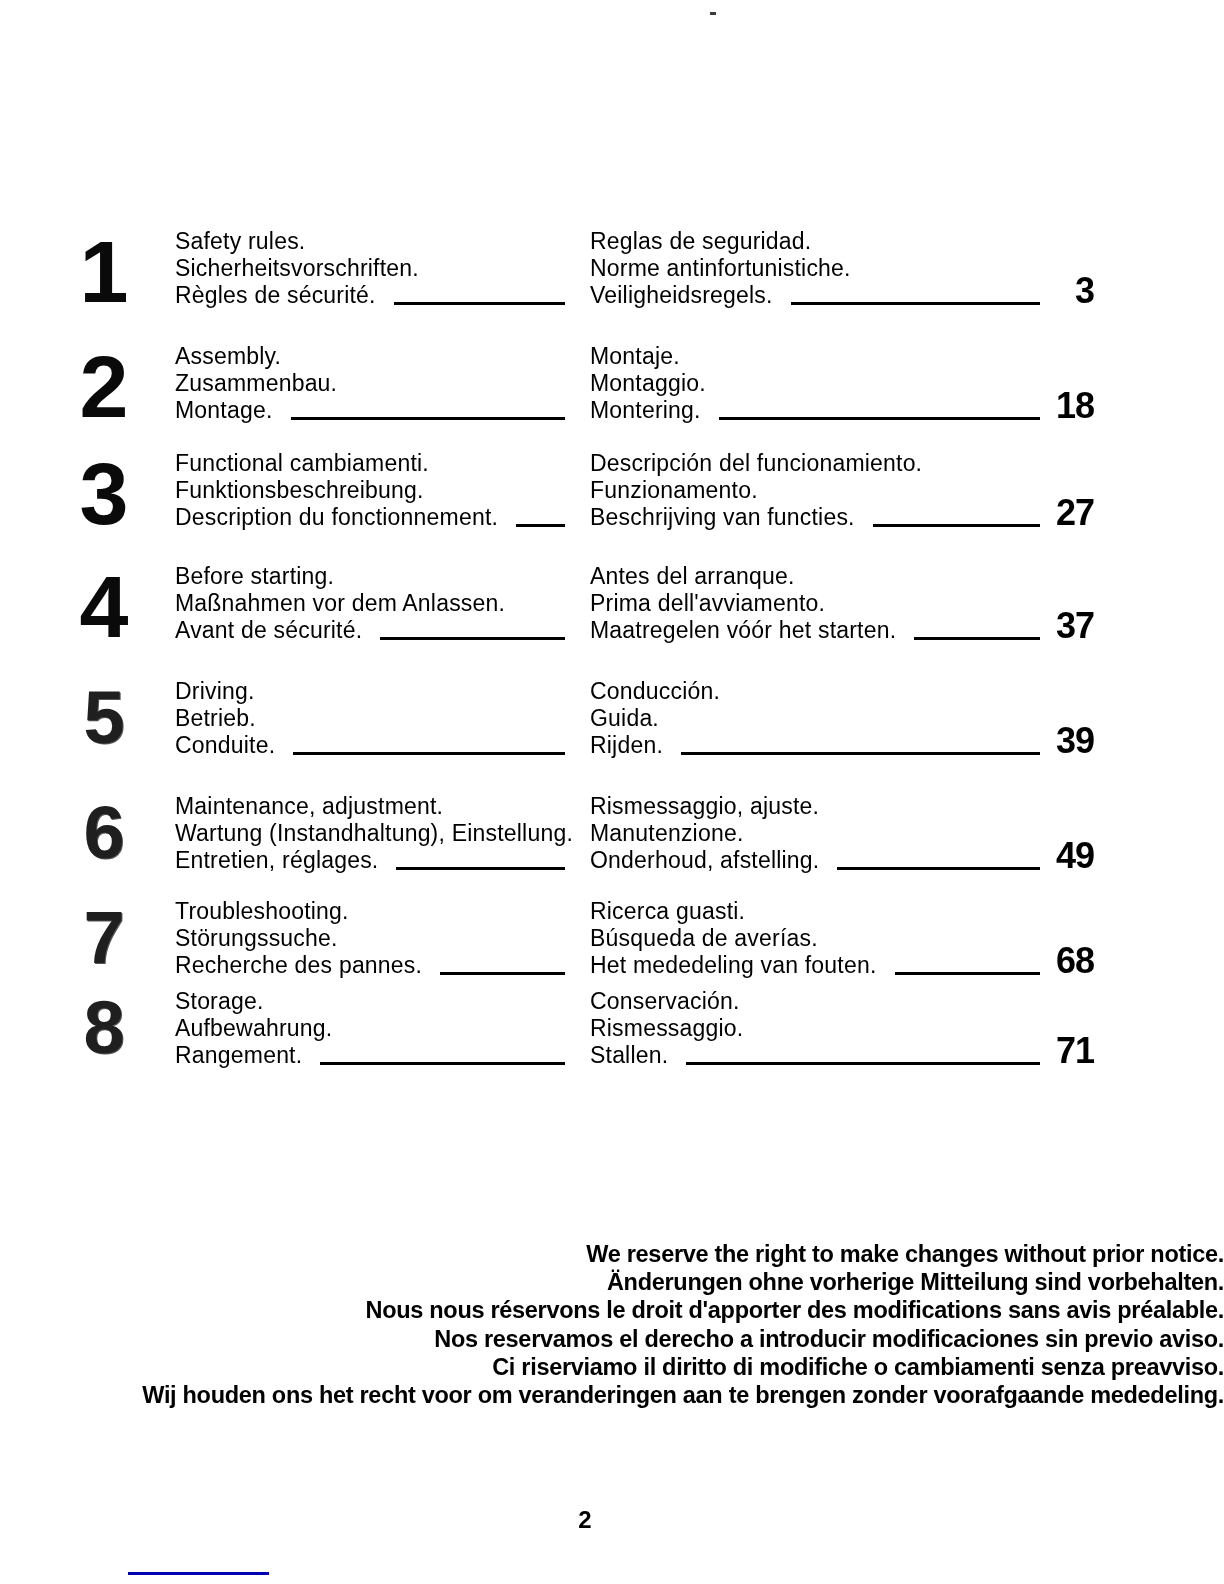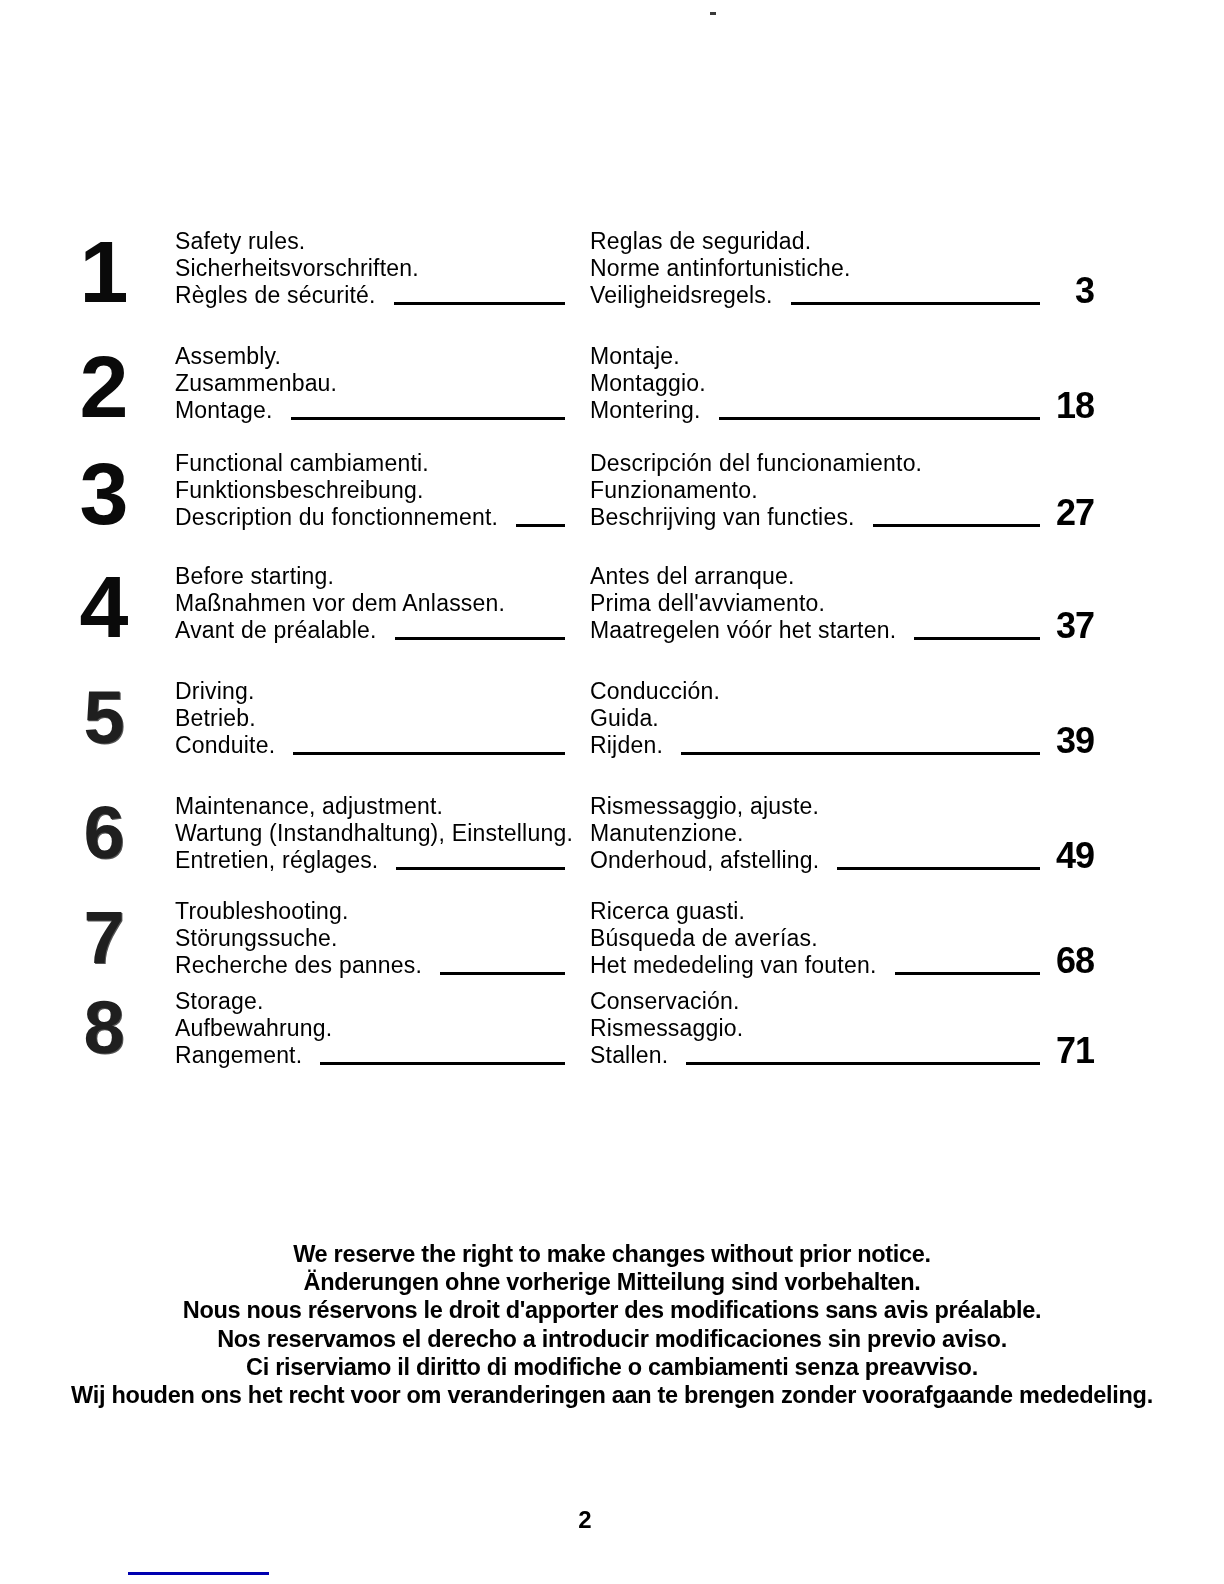--- a/index.html
+++ b/index.html
@@ -70,21 +70,21 @@
     font-weight: bold;
     letter-spacing: -1px;
   }
 
   
   .footer {
     position: absolute;
     top: 1240px;
     left: 0;
     width: 1224px;
-    text-align: center;
+    text-align: right;
   }
   .footer .fline {
     font-weight: bold;
     font-size: 23.5px;
     line-height: 28.2px;
     letter-spacing: -0.3px;
     white-space: nowrap;
   }
 
   
@@ -182,21 +182,21 @@
     </div>
     <div class="sec-page">27</div>
   </div>
 
   <div class="sec" style="top:563px">
     <div class="sec-num">4</div>
     <div class="col col-left">
       <div class="tline">Before starting.</div>
       <div class="tline">Maßnahmen vor dem Anlassen.</div>
       <div class="tline ruled">
-          <span>Avant de préalable.</span>
+          <span>Avant de sécurité.</span>
           <span class="leader"></span>
         </div>
     </div>
     <div class="col col-right">
       <div class="tline">Antes del arranque.</div>
       <div class="tline">Prima dell'avviamento.</div>
       <div class="tline ruled">
           <span>Maatregelen vóór het starten.</span>
           <span class="leader"></span>
         </div>

